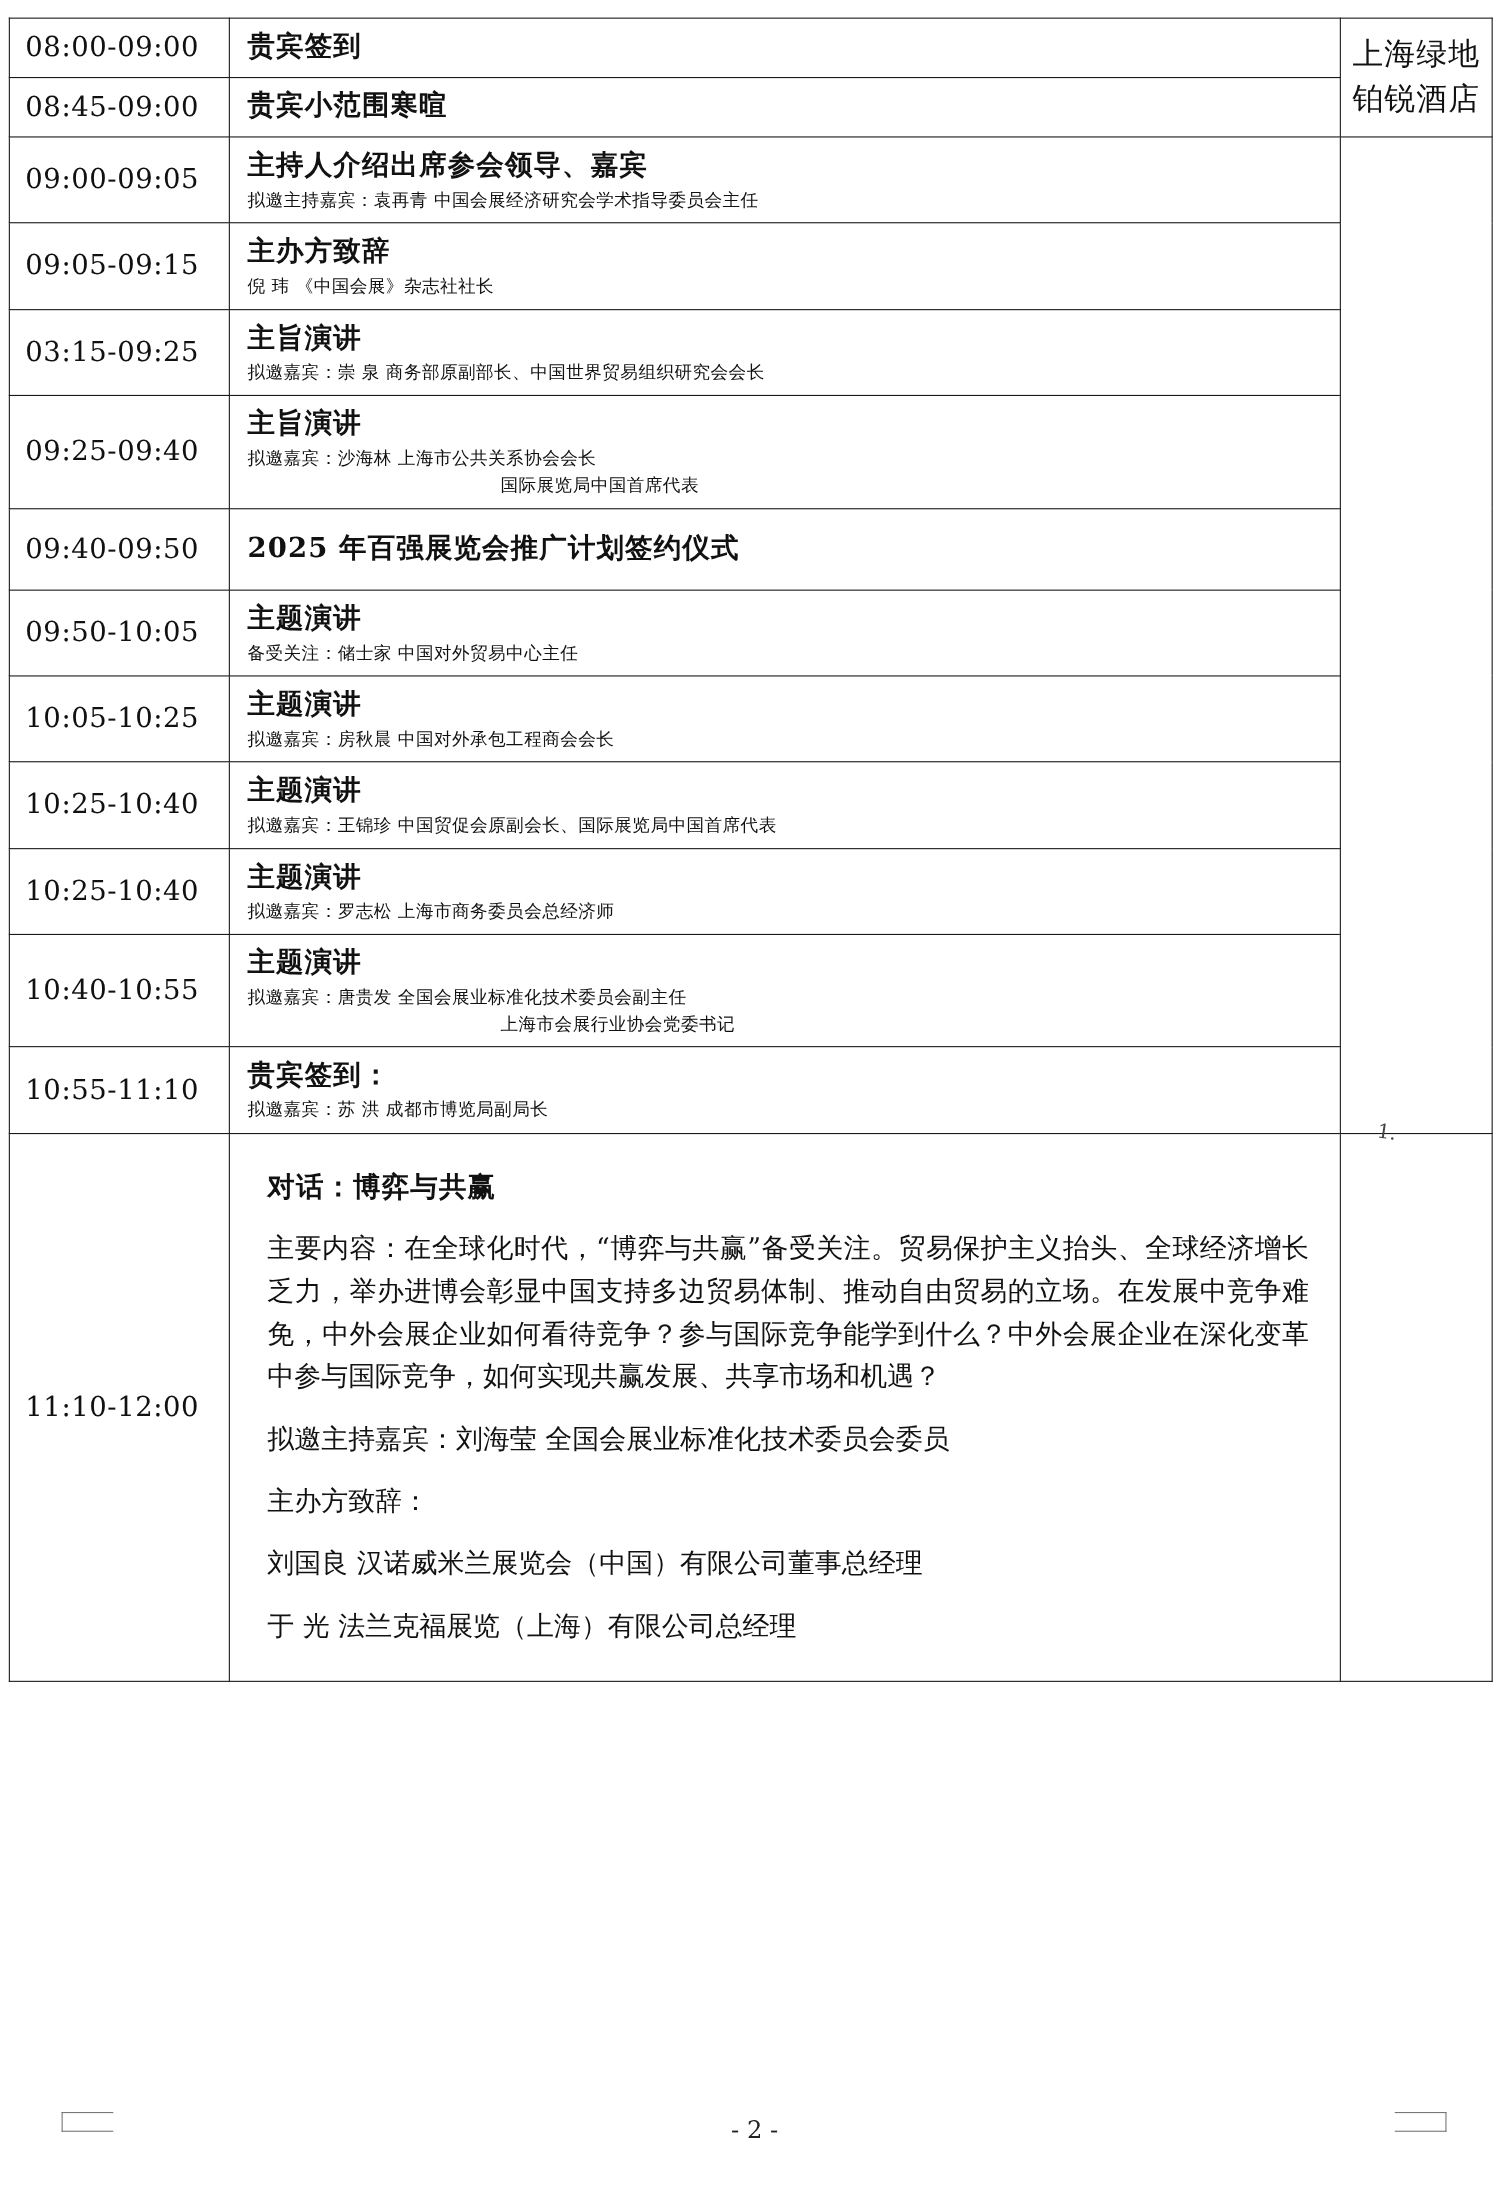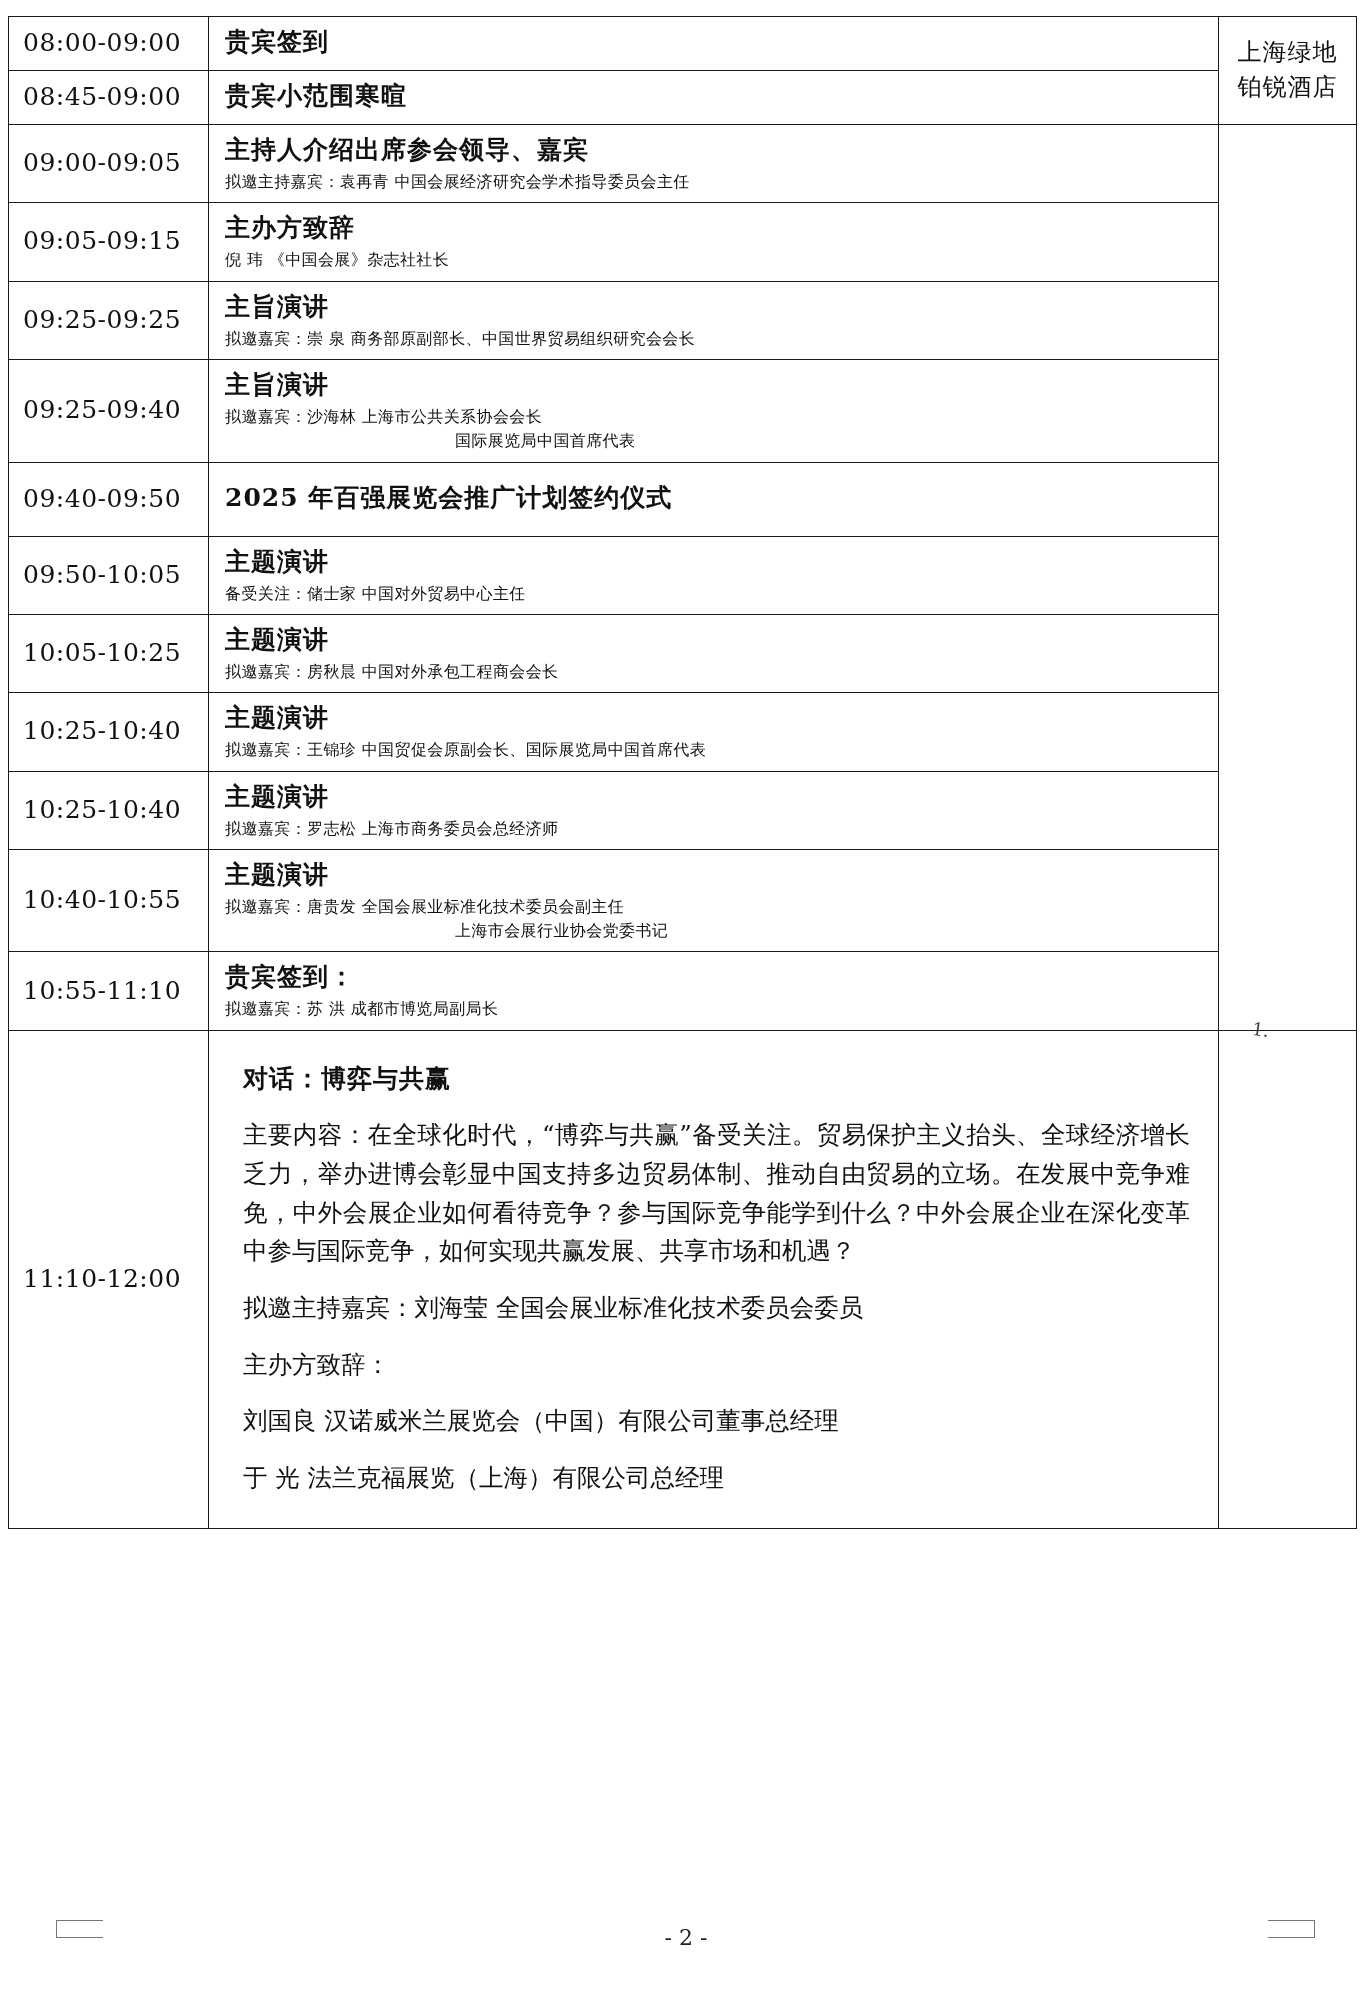--- a/index.html
+++ b/index.html
@@ -61,21 +61,21 @@
   }
   .sub {
     font-size: 16px;
     letter-spacing: 0.4px;
     margin: 0;
   }
   .sub.indent {
     padding-left: 230px;
   }
   .place {
-    font-size: 24px;
+    font-size: 28px;
     text-align: center;
     line-height: 1.5;
     letter-spacing: 1px;
   }
   .dialog-cell {
     font-size: 24.5px;
     line-height: 1.58;
     padding: 10px 10px 12px 16px !important;
   }
   .dialog-cell p { margin: 18px; }
@@ -160,21 +160,21 @@
 
       <tr>
         <td class="time">09:05-09:15</td>
         <td class="body-cell">
           <p class="ttl">主办方致辞</p>
           <p class="sub">倪 玮 《中国会展》杂志社社长</p>
         </td>
       </tr>
 
       <tr>
-        <td class="time">09:25-09:25</td>
+        <td class="time">03:15-09:25</td>
         <td class="body-cell">
           <p class="ttl">主旨演讲</p>
           <p class="sub">拟邀嘉宾：崇 泉 商务部原副部长、中国世界贸易组织研究会会长</p>
         </td>
       </tr>
 
       <tr>
         <td class="time">09:25-09:40</td>
         <td class="body-cell">
           <p class="ttl">主旨演讲</p>

